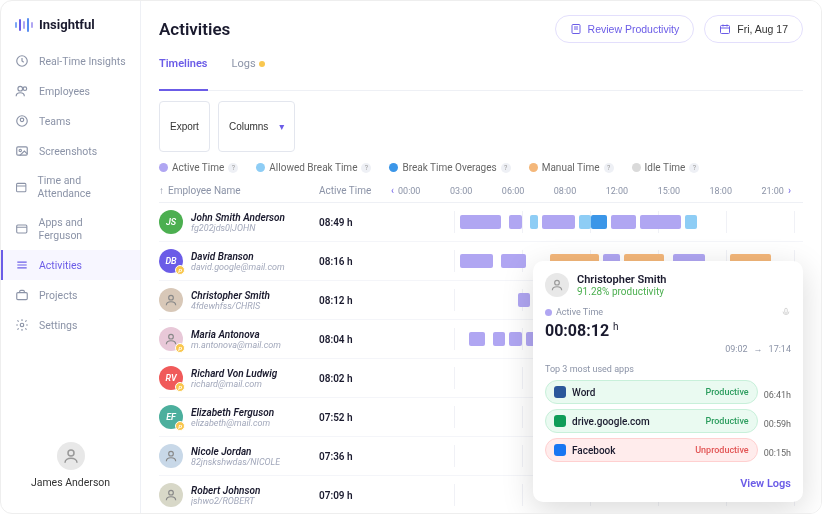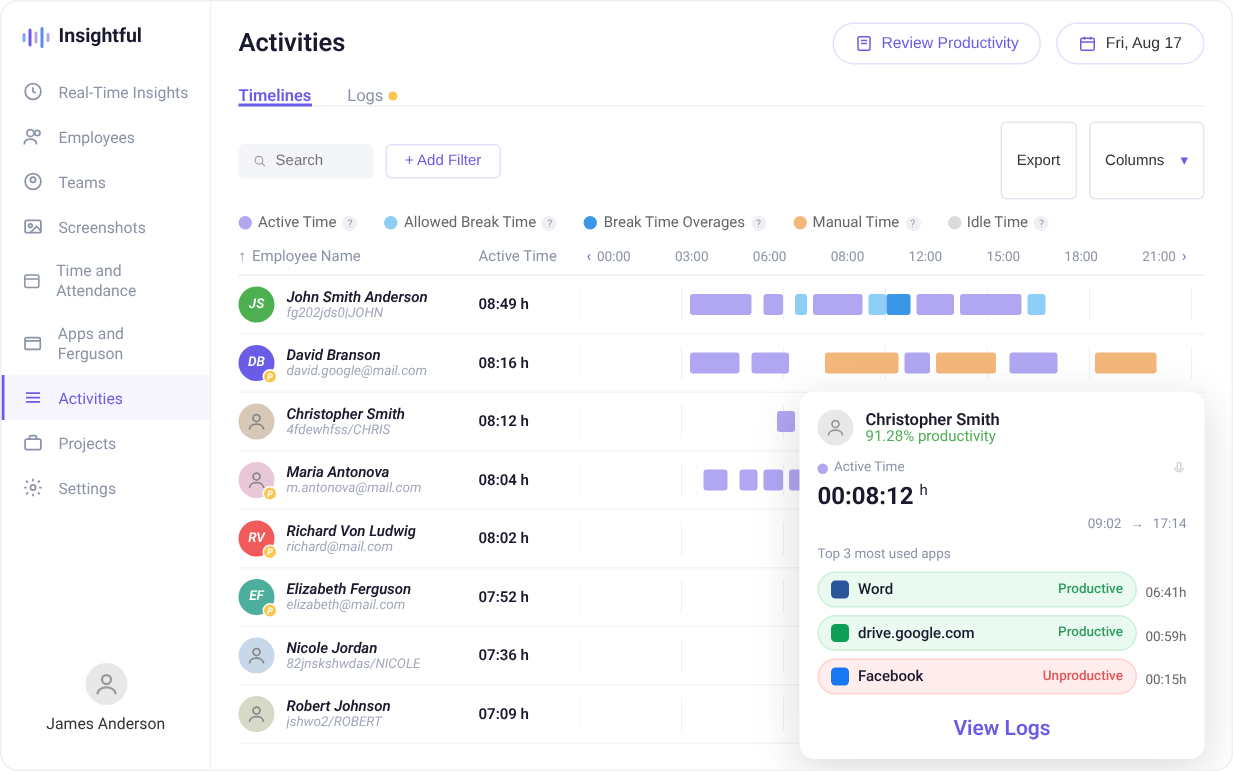--- a/index.html
+++ b/index.html
@@ -15,21 +15,21 @@
 .user-footer { padding: 12px 14px; text-align: center; }
 .user-avatar { width: 28px; height: 28px; border-radius: 50%; background: #e8e8e8; margin: 0 auto 6px; display: flex; align-items: center; justify-content: center; }
 .user-name { font-size: 10.5px; color: #333; }
 .main { flex: 1; padding: 14px 18px; overflow: hidden; position: relative; background: #fff; }
 .header { display: flex; justify-content: space-between; align-items: center; margin-bottom: 8px; }
 .page-title { font-size: 17px; font-weight: 600; color: #1a1a2e; }
 .header-actions { display: flex; gap: 10px; }
 .btn { border: 1px solid #e3dffc; background: #fff; padding: 7px 14px; border-radius: 18px; font-size: 10.5px; color: #6b5ce7; cursor: pointer; display: flex; align-items: center; gap: 6px; font-weight: 500; }
 .btn.date { color: #333; }
 .tabs { display: flex; gap: 24px; border-bottom: 1px solid #eef0f5; margin-bottom: 10px; }
-.tab { padding: 6px 0 0; font-size: 11px; color: #8b93a7; cursor: pointer; position: relative; }
+.tab { padding: 6px 0 20px; font-size: 11px; color: #8b93a7; cursor: pointer; position: relative; }
 .tab.active { color: #6b5ce7; font-weight: 600; }
 .tab.active::after { content: ''; position: absolute; bottom: -1px; left: 0; right: 0; height: 2px; background: #6b5ce7; }
 .badge-dot { display: inline-block; width: 6px; height: 6px; border-radius: 50%; background: #f9c74f; margin-left: 3px; }
 .toolbar { display: flex; justify-content: space-between; align-items: center; margin-bottom: 8px; }
 .toolbar-left { display: flex; gap: 8px; }
 .search-box { display: flex; align-items: center; gap: 6px; background: #f4f5f9; padding: 5px 10px; border-radius: 4px; width: 90px; }
 .search-box input { border: none; background: transparent; outline: none; font-size: 10px; width: 100%; }
 .add-filter { border: 1px solid #e3dffc; background: #fff; padding: 5px 12px; border-radius: 4px; font-size: 10px; color: #6b5ce7; cursor: pointer; font-weight: 500; }
 .toolbar-right { display: flex; gap: 8px; }
 .btn-sm { border: 1px solid #e3e6ee; background: #fff; padding: 19px 10px; border-radius: 4px; font-size: 10px; color: #333; cursor: pointer; }
@@ -71,21 +71,21 @@
 .app-pill.productive { background: #eafaf1; border-color: #c8f0da; }
 .app-pill.unproductive { background: #ffecec; border-color: #ffd0d0; }
 .app-left { display: flex; align-items: center; gap: 6px; }
 .app-icon { width: 12px; height: 12px; border-radius: 3px; display: inline-block; }
 .app-name { color: #1a1a2e; font-weight: 500; }
 .app-tag { font-size: 9px; font-weight: 500; }
 .app-pill.productive .app-tag { color: #2d9d5f; }
 .app-pill.unproductive .app-tag { color: #e25555; }
 .app-time { font-size: 9px; color: #666; margin-left: 6px; }
 .app-row { display: flex; align-items: center; justify-content: space-between; }
-.view-logs { text-align: center; color: #6b5ce7; font-size: 14px; font-weight: 600; margin-top: 6px; cursor: pointer; }
+.view-logs { text-align: right; color: #6b5ce7; font-size: 11px; font-weight: 600; margin-top: 6px; cursor: pointer; }
 </style>
 </head>
 <body>
 
 <aside class="sidebar">
   <div class="logo">
     <span class="logo-icon">
       <span style="height:6px;background:#7da7f5"></span>
       <span style="height:12px;background:#6b5ce7"></span>
       <span style="height:8px;background:#b0a6f2"></span>
@@ -196,30 +196,20 @@
       </button>
     </div>
   </div>
 
   <div class="tabs" id="tabs">
       <div class="tab active">Timelines</div>
       <div class="tab">Logs<span class="badge-dot"></span></div>
     </div>
 
   <div class="toolbar">
-    <div class="toolbar-left">
-      <div class="search-box">
-        <svg width="11" height="11" viewBox="0 0 24 24" fill="none" stroke="#999" stroke-width="2">
-            <circle cx="10" cy="10" r="7"></circle>
-            <line x1="21" y1="21" x2="15" y2="15"></line>
-          </svg>
-        <input type="text" placeholder="Search" style="">
-      </div>
-      <button class="add-filter">+  Add Filter</button>
-    </div>
     <div class="toolbar-right">
       <button class="btn-sm">Export</button>
       <button class="btn-sm">
         <span>Columns</span>
         <span style="margin-left:8px;color:#6b5ce7">▾</span>
       </button>
     </div>
   </div>
 
   <div class="legend" id="legend">

